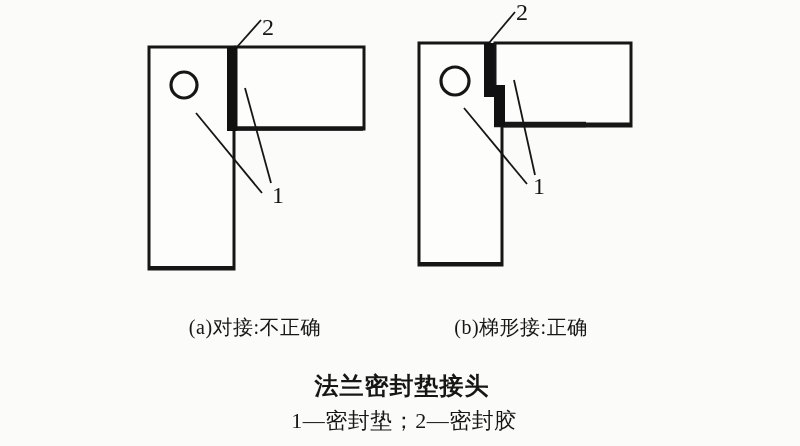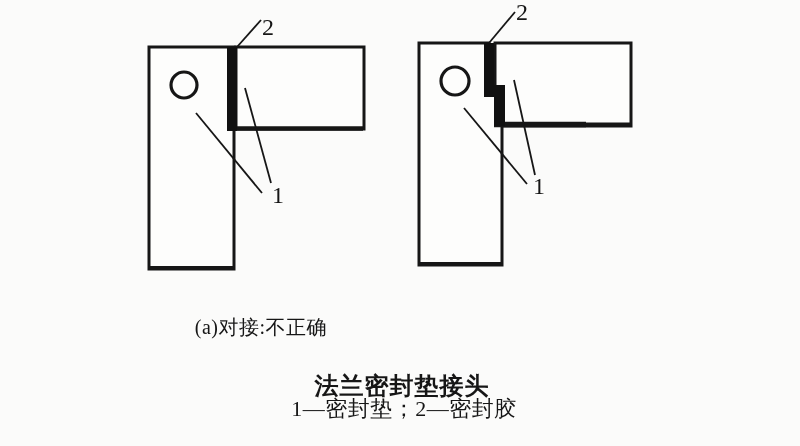--- a/index.html
+++ b/index.html
@@ -51,36 +51,36 @@
   }
   .caption {
     position: absolute;
     top: 314px;
     width: 180px;
     text-align: center;
     font-size: 20px;
     letter-spacing: 0.5px;
     white-space: nowrap;
   }
-  #caption-a { left: 147px; text-align: right; }
+  #caption-a { left: 165px; }
   #caption-b { left: 431px; }
   #figure-title {
     position: absolute;
     top: 370px;
     left: 282px;
     width: 240px;
     text-align: center;
     font-size: 24px;
     font-weight: bold;
     letter-spacing: 1px;
     white-space: nowrap;
   }
   #figure-legend {
     position: absolute;
-    top: 394px;
+    top: 406px;
     left: 254px;
     width: 300px;
     text-align: center;
     font-size: 22px;
     letter-spacing: 0.5px;
     white-space: nowrap;
   }
 </style>
 </head>
 <body>
@@ -127,17 +127,18 @@
       <line class="leader" x1="489" y1="43" x2="515" y2="12"></line>
       <line class="leader" x1="464" y1="108" x2="527" y2="184"></line>
       <line class="leader" x1="514" y1="80" x2="535" y2="175"></line>
 
       <text class="callout-num" x="516" y="20">2</text>
       <text class="callout-num" x="533" y="194">1</text>
     </g>
   </svg>
 
   <div class="caption" id="caption-a">(a)对接:不正确</div>
+  <div class="caption" id="caption-b">(b)梯形接:正确</div>
 
   <div id="figure-title">法兰密封垫接头</div>
   <div id="figure-legend">1—密封垫；2—密封胶</div>
 
 </div>
 
 </body></html>

